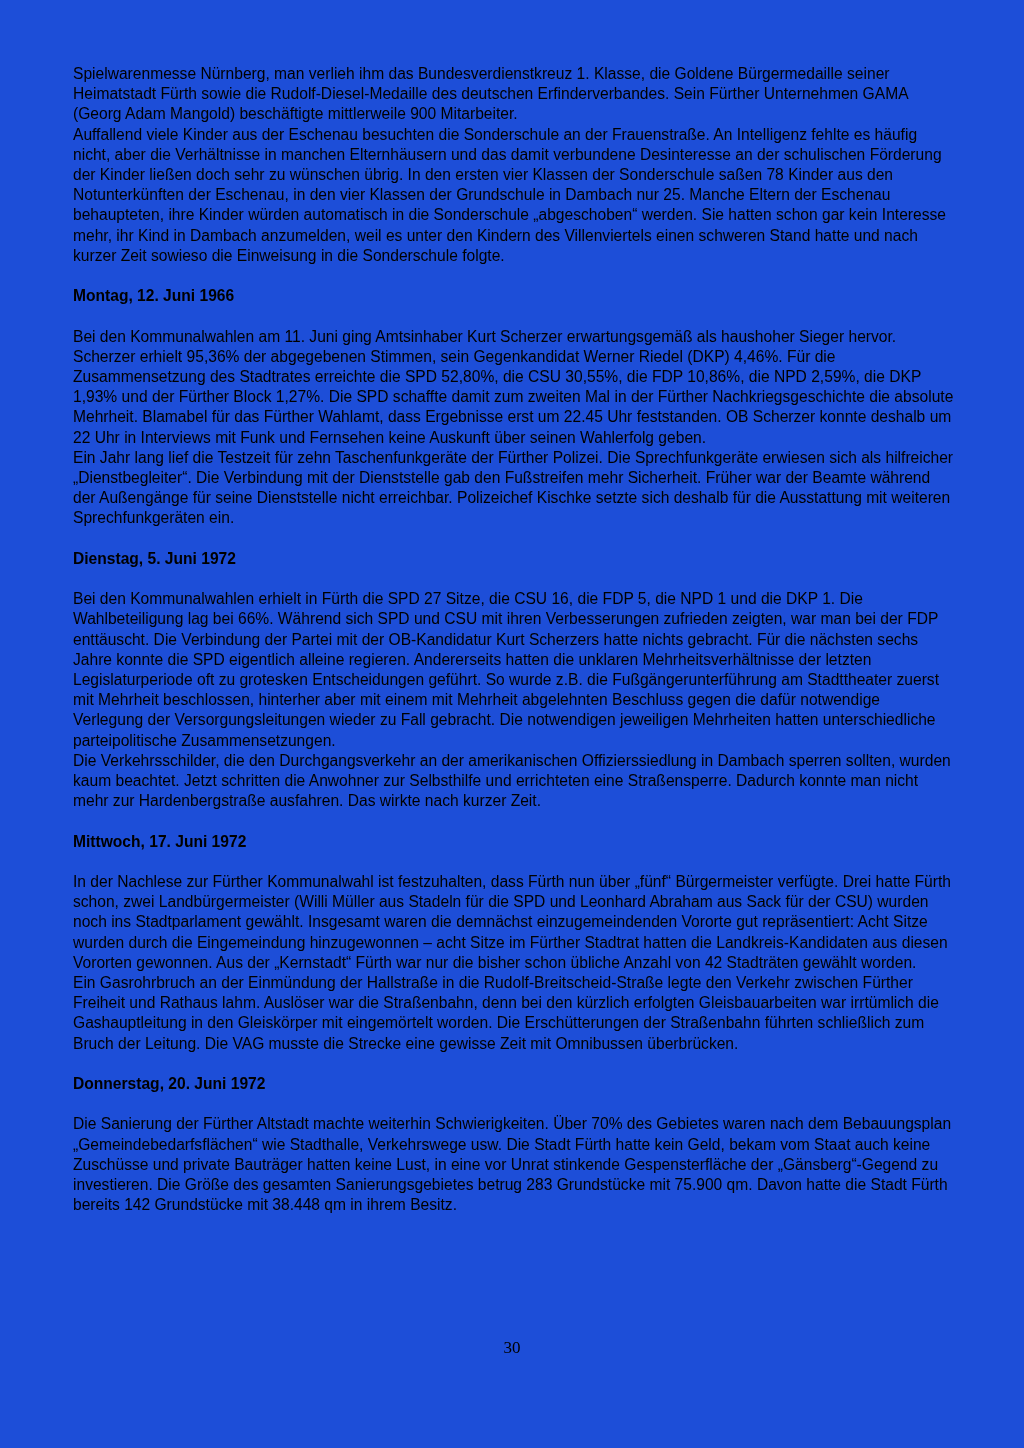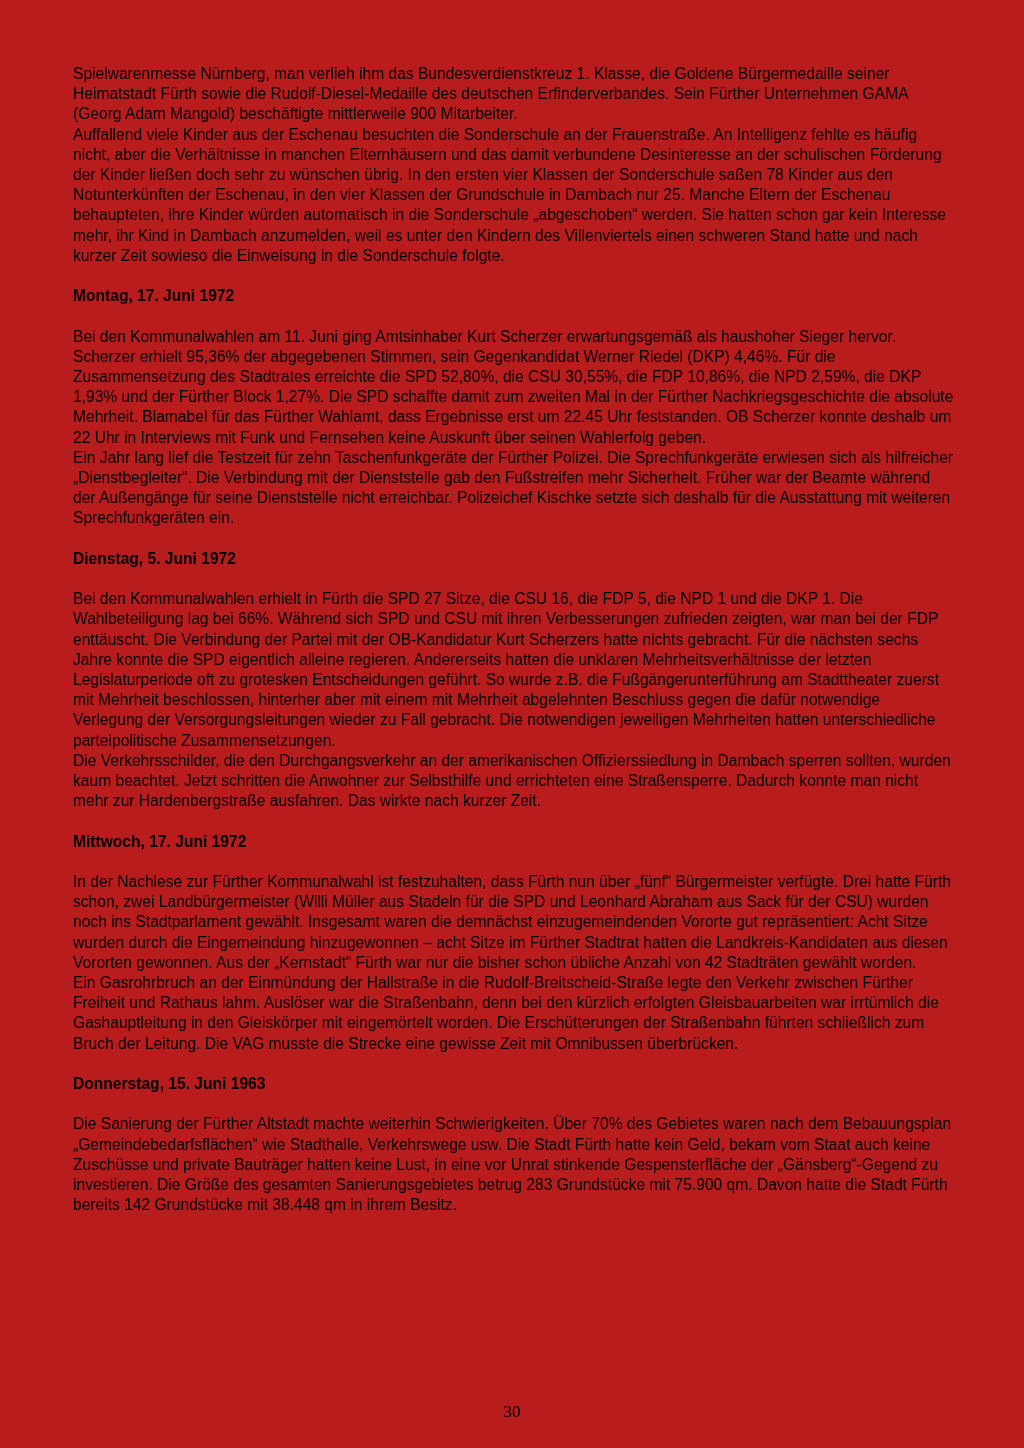--- a/index.html
+++ b/index.html
@@ -5,21 +5,21 @@
 <style>
   html, body {
     margin: 0;
     padding: 0;
     background: #ffffff;
   }
   .page {
     position: relative;
     width: 1024px;
     height: 1448px;
-    background: #b91c1c;
+    background: #1d4ed8;
     overflow: hidden;
     color: #000000;
     font-family: "Liberation Sans", "DejaVu Sans", sans-serif;
   }
   .textblock {
     position: absolute;
     left: 73px;
     top: 64px;
     width: 881px;
     font-size: 15.6px;
@@ -33,59 +33,59 @@
     margin: 0;
   }
   .textblock h2 {
     margin: 20.2px 0 20.2px 0;
     font-size: 15.6px;
     line-height: 20.2px;
     font-weight: bold;
   }
   .pagenum {
     position: absolute;
-    top: 1402px;
+    top: 1338px;
     left: 0;
     width: 100%;
     text-align: center;
     font-family: "Liberation Serif", "DejaVu Serif", serif;
     font-size: 17px;
     color: #000000;
   }
 </style>
 </head>
 <body>
 
 <div class="page">
   <div class="textblock">
 
     <section>
       <p>Spielwarenmesse Nürnberg, man verlieh ihm das Bundesverdienstkreuz 1. Klasse, die Goldene Bürgermedaille seiner Heimatstadt Fürth sowie die Rudolf-Diesel-Medaille des deutschen Erfinderverbandes. Sein Fürther Unternehmen GAMA (Georg Adam Mangold) beschäftigte mittlerweile 900 Mitarbeiter.</p>
       <p>Auffallend viele Kinder aus der Eschenau besuchten die Sonderschule an der Frauenstraße. An Intelligenz fehlte es häufig nicht, aber die Verhältnisse in manchen Elternhäusern und das damit verbundene Desinteresse an der schulischen Förderung der Kinder ließen doch sehr zu wünschen übrig. In den ersten vier Klassen der Sonderschule saßen 78 Kinder aus den Notunterkünften der Eschenau, in den vier Klassen der Grundschule in Dambach nur 25. Manche Eltern der Eschenau behaupteten, ihre Kinder würden automatisch in die Sonderschule „abgeschoben“ werden. Sie hatten schon gar kein Interesse mehr, ihr Kind in Dambach anzumelden, weil es unter den Kindern des Villenviertels einen schweren Stand hatte und nach kurzer Zeit sowieso die Einweisung in die Sonderschule folgte.</p>
     </section>
 
     <section>
-      <h2>Montag, 17. Juni 1972</h2>
+      <h2>Montag, 12. Juni 1966</h2>
       <p>Bei den Kommunalwahlen am 11. Juni ging Amtsinhaber Kurt Scherzer erwartungsgemäß als haushoher Sieger hervor. Scherzer erhielt 95,36% der abgegebenen Stimmen, sein Gegenkandidat Werner Riedel (DKP) 4,46%. Für die Zusammensetzung des Stadtrates erreichte die SPD 52,80%, die CSU 30,55%, die FDP 10,86%, die NPD 2,59%, die DKP 1,93% und der Fürther Block 1,27%. Die SPD schaffte damit zum zweiten Mal in der Fürther Nachkriegsgeschichte die absolute Mehrheit. Blamabel für das Fürther Wahlamt, dass Ergebnisse erst um 22.45 Uhr feststanden. OB Scherzer konnte deshalb um 22 Uhr in Interviews mit Funk und Fernsehen keine Auskunft über seinen Wahlerfolg geben.</p>
       <p>Ein Jahr lang lief die Testzeit für zehn Taschenfunkgeräte der Fürther Polizei. Die Sprechfunkgeräte erwiesen sich als hilfreicher „Dienstbegleiter“. Die Verbindung mit der Dienststelle gab den Fußstreifen mehr Sicherheit. Früher war der Beamte während der Außengänge für seine Dienststelle nicht erreichbar. Polizeichef Kischke setzte sich deshalb für die Ausstattung mit weiteren Sprechfunkgeräten ein.</p>
     </section>
 
     <section>
       <h2>Dienstag, 5. Juni 1972</h2>
       <p>Bei den Kommunalwahlen erhielt in Fürth die SPD 27 Sitze, die CSU 16, die FDP 5, die NPD 1 und die DKP 1. Die Wahlbeteiligung lag bei 66%. Während sich SPD und CSU mit ihren Verbesserungen zufrieden zeigten, war man bei der FDP enttäuscht. Die Verbindung der Partei mit der OB-Kandidatur Kurt Scherzers hatte nichts gebracht. Für die nächsten sechs Jahre konnte die SPD eigentlich alleine regieren. Andererseits hatten die unklaren Mehrheitsverhältnisse der letzten Legislaturperiode oft zu grotesken Entscheidungen geführt. So wurde z.B. die Fußgängerunterführung am Stadttheater zuerst mit Mehrheit beschlossen, hinterher aber mit einem mit Mehrheit abgelehnten Beschluss gegen die dafür notwendige Verlegung der Versorgungsleitungen wieder zu Fall gebracht. Die notwendigen jeweiligen Mehrheiten hatten unterschiedliche parteipolitische Zusammensetzungen.</p>
       <p>Die Verkehrsschilder, die den Durchgangsverkehr an der amerikanischen Offizierssiedlung in Dambach sperren sollten, wurden kaum beachtet. Jetzt schritten die Anwohner zur Selbsthilfe und errichteten eine Straßensperre. Dadurch konnte man nicht mehr zur Hardenbergstraße ausfahren. Das wirkte nach kurzer Zeit.</p>
     </section>
 
     <section>
       <h2>Mittwoch, 17. Juni 1972</h2>
       <p>In der Nachlese zur Fürther Kommunalwahl ist festzuhalten, dass Fürth nun über „fünf“ Bürgermeister verfügte. Drei hatte Fürth schon, zwei Landbürgermeister (Willi Müller aus Stadeln für die SPD und Leonhard Abraham aus Sack für der CSU) wurden noch ins Stadtparlament gewählt. Insgesamt waren die demnächst einzugemeindenden Vororte gut repräsentiert: Acht Sitze wurden durch die Eingemeindung hinzugewonnen – acht Sitze im Fürther Stadtrat hatten die Landkreis-Kandidaten aus diesen Vororten gewonnen. Aus der „Kernstadt“ Fürth war nur die bisher schon übliche Anzahl von 42 Stadträten gewählt worden.</p>
       <p>Ein Gasrohrbruch an der Einmündung der Hallstraße in die Rudolf-Breitscheid-Straße legte den Verkehr zwischen Fürther Freiheit und Rathaus lahm. Auslöser war die Straßenbahn, denn bei den kürzlich erfolgten Gleisbauarbeiten war irrtümlich die Gashauptleitung in den Gleiskörper mit eingemörtelt worden. Die Erschütterungen der Straßenbahn führten schließlich zum Bruch der Leitung. Die VAG musste die Strecke eine gewisse Zeit mit Omnibussen überbrücken.</p>
     </section>
 
     <section>
-      <h2>Donnerstag, 15. Juni 1963</h2>
+      <h2>Donnerstag, 20. Juni 1972</h2>
       <p>Die Sanierung der Fürther Altstadt machte weiterhin Schwierigkeiten. Über 70% des Gebietes waren nach dem Bebauungsplan „Gemeindebedarfsflächen“ wie Stadthalle, Verkehrswege usw. Die Stadt Fürth hatte kein Geld, bekam vom Staat auch keine Zuschüsse und private Bauträger hatten keine Lust, in eine vor Unrat stinkende Gespensterfläche der „Gänsberg“-Gegend zu investieren. Die Größe des gesamten Sanierungsgebietes betrug 283 Grundstücke mit 75.900 qm. Davon hatte die Stadt Fürth bereits 142 Grundstücke mit 38.448 qm in ihrem Besitz.</p>
     </section>
 
   </div>
 
   <div class="pagenum">30</div>
 </div>
 
 </body></html>

